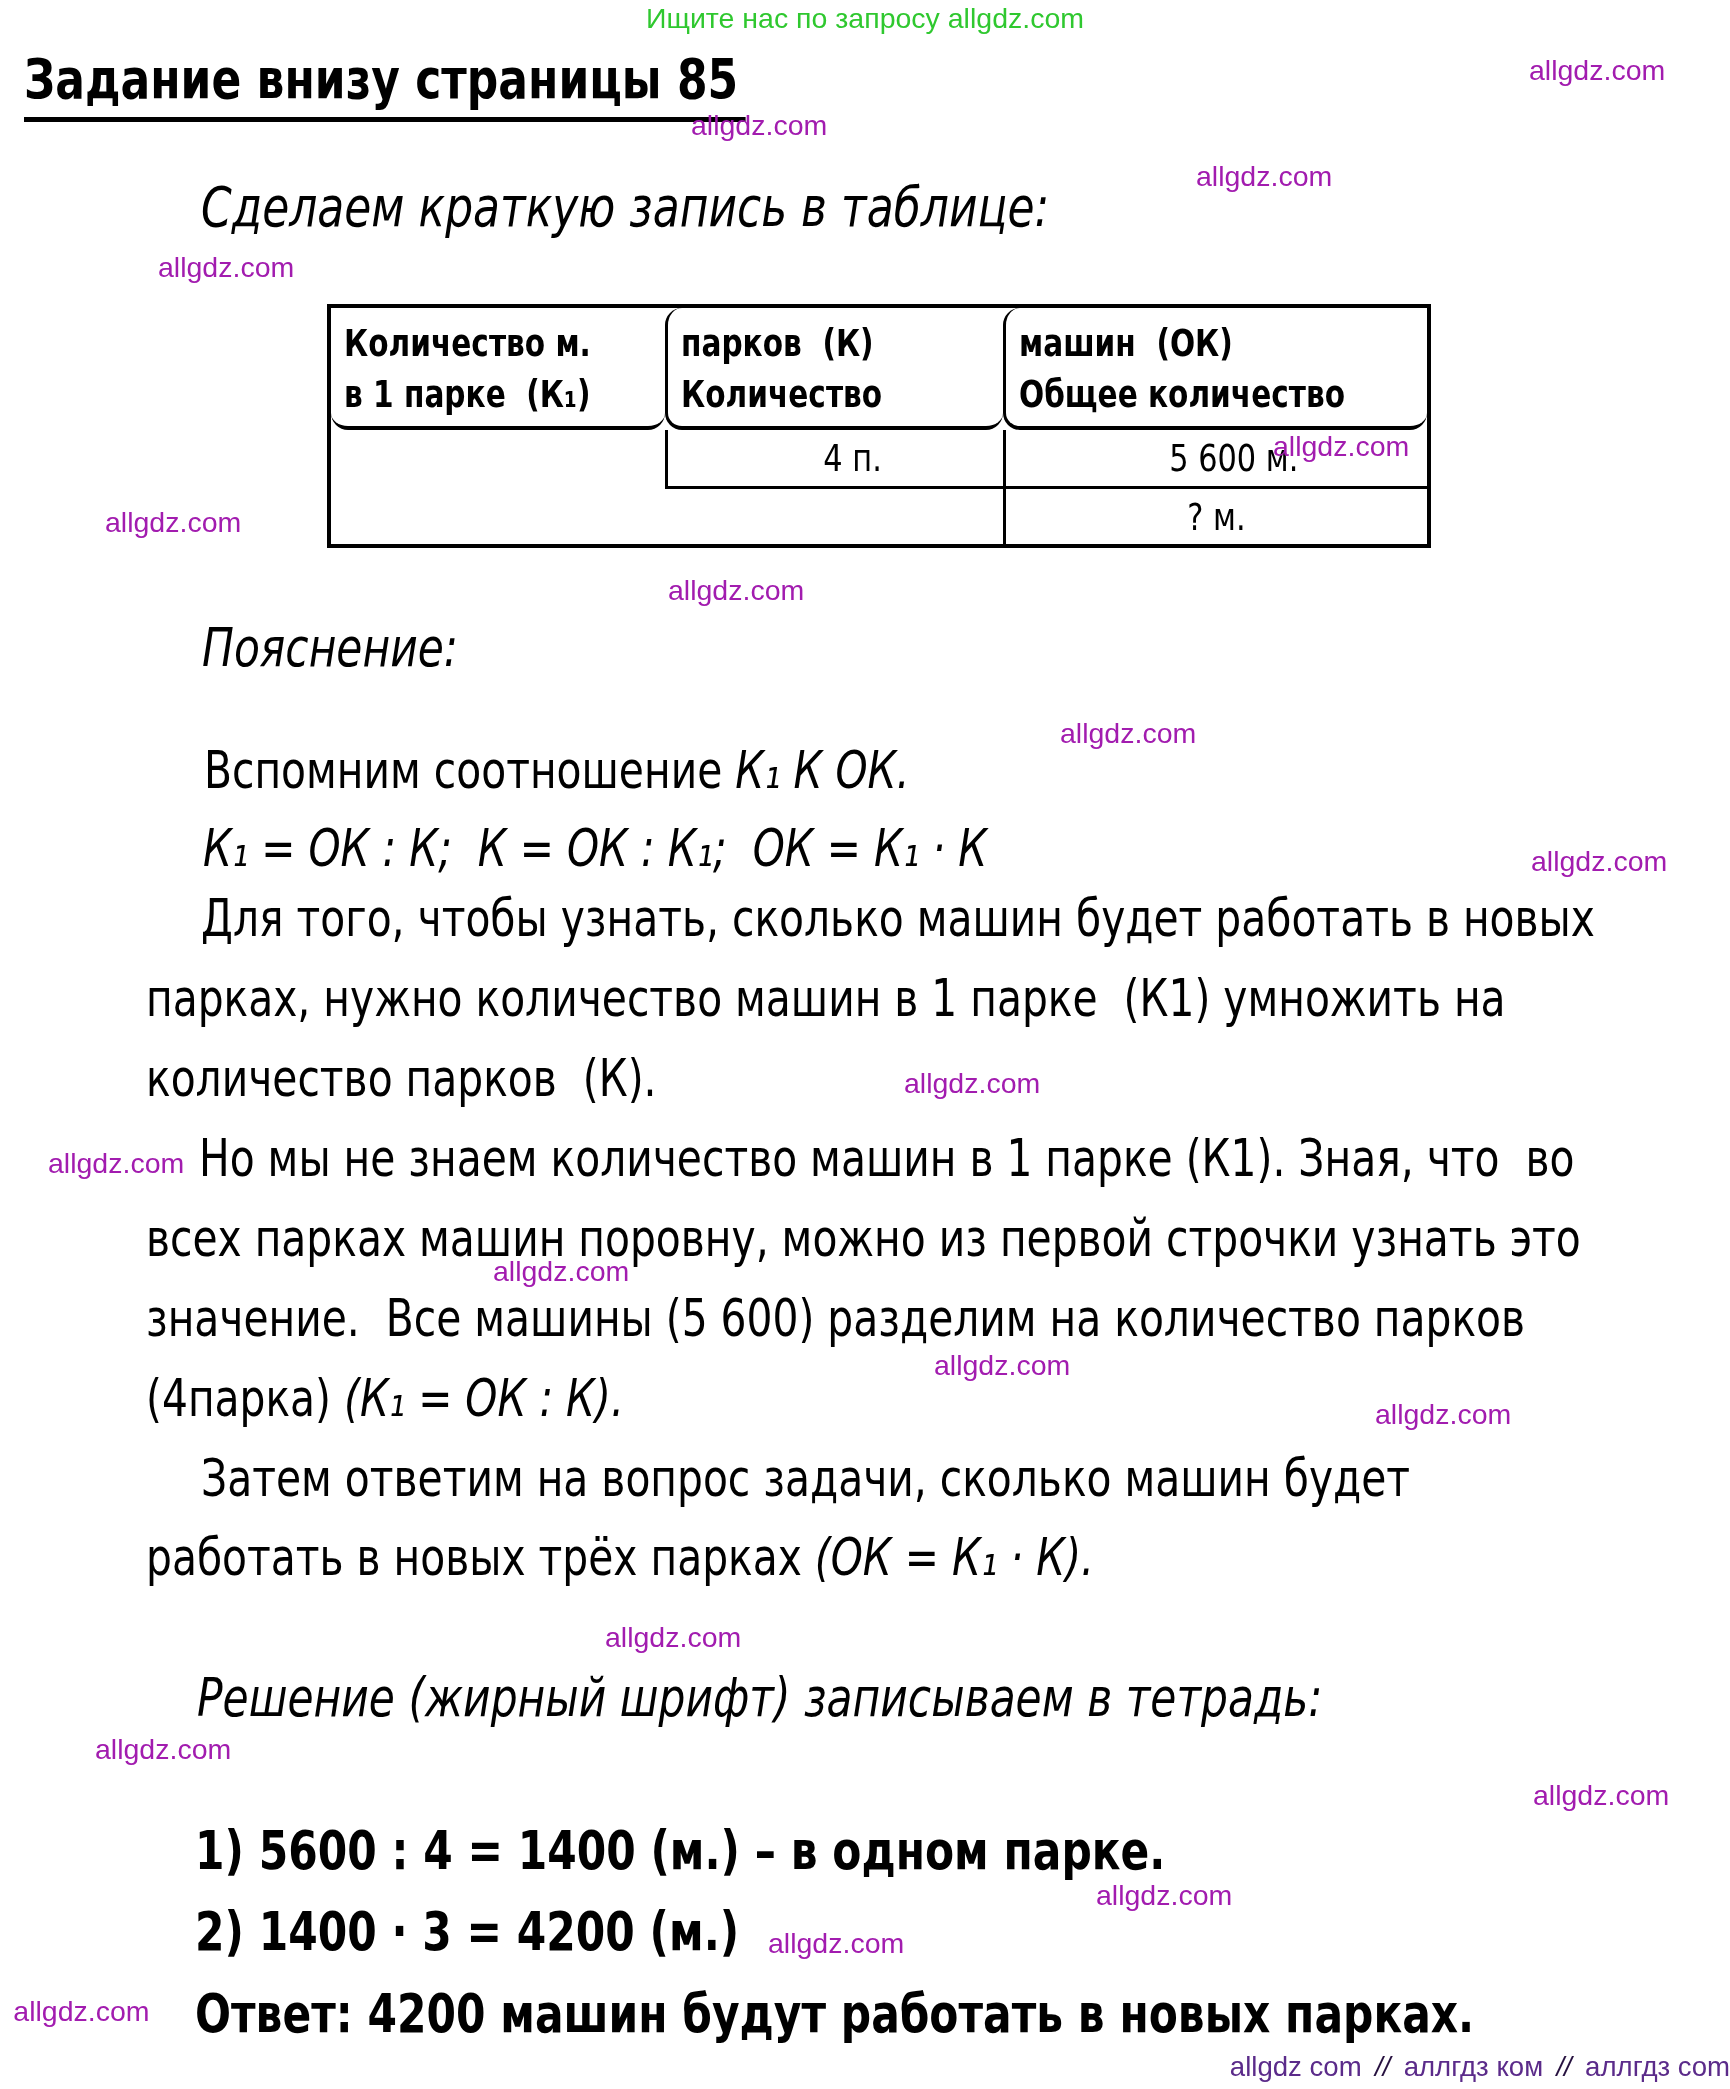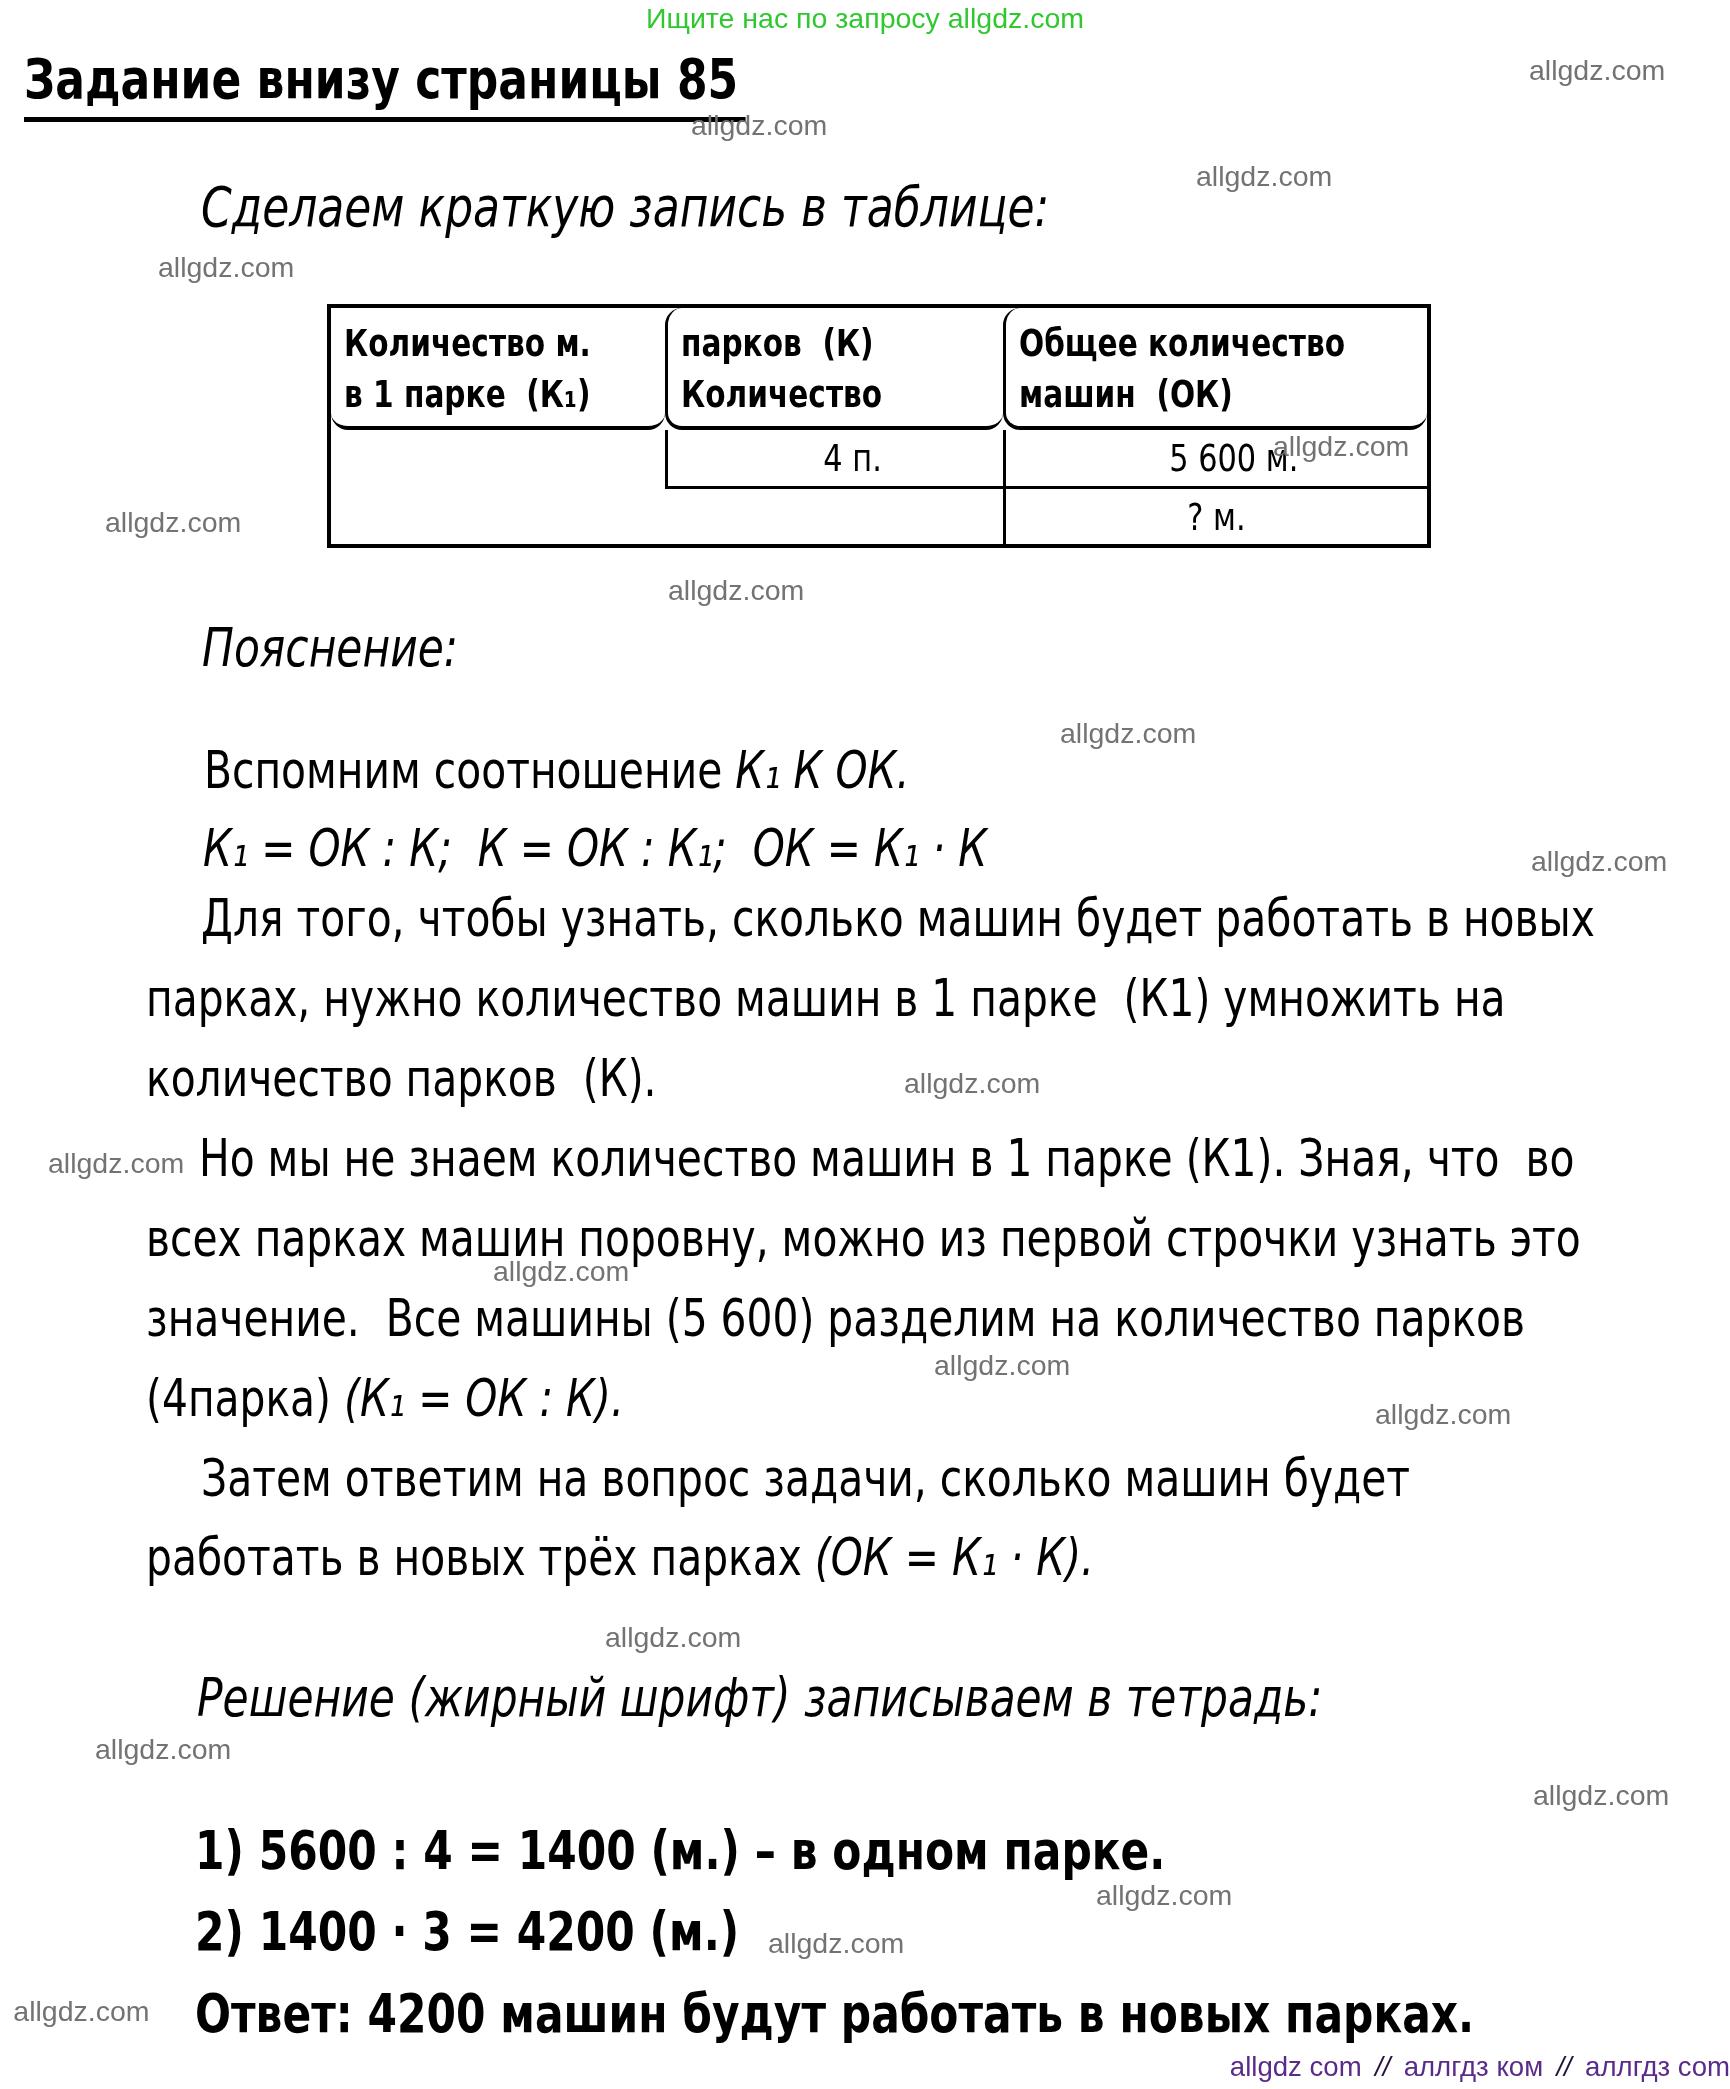--- a/index.html
+++ b/index.html
@@ -19,21 +19,21 @@
     font-family:"Liberation Sans", sans-serif; font-size:28.5px; color:#2fc82f;
   }
   .title {
     position:absolute; left:24px; top:47px; font-size:55px; font-weight:bold;
     white-space:pre; border-bottom:5.7px solid #000; padding:0 9.5px 5.7px 0;
   }
   .subtitle { position:absolute; left:201px; top:175px; font-size:55px; font-style:italic; white-space:pre; }
 
   .wm {
     position:absolute; font-family:"Liberation Sans", sans-serif;
-    font-size:28.5px; color:#737373; white-space:nowrap; z-index:5;
+    font-size:28.5px; color:#a21caf; white-space:nowrap; z-index:5;
   }
 
   .tbl {
     position:absolute; left:327px; top:304px; z-index:1;
     display:grid; grid-template-columns:334px 338px 424px; grid-template-rows:122px 59px 55px;
     border:4.8px solid #000;
   }
   .tbl > div { box-sizing:border-box; overflow:hidden; }
   .hcell { border-bottom:4.8px solid #000; font-weight:bold; font-size:37px; padding:9.5px 0 0 13.3px;border-radius:17px; }
   .hcell .hl { display:block; line-height:51px; white-space:pre; }
@@ -85,22 +85,22 @@
   <div class="tbl">
     <div class="hcell">
       <span class="hl"><span class="hx">Количество м.</span></span>
       <span class="hl"><span class="hx">в 1 парке  (К₁)</span></span>
     </div>
     <div class="hcell colsep">
       <span class="hl"><span class="hx">парков  (К)</span></span>
       <span class="hl"><span class="hx">Количество</span></span>
     </div>
     <div class="hcell colsep">
+      <span class="hl"><span class="hx">машин  (ОК)</span></span>
       <span class="hl"><span class="hx">Общее количество</span></span>
-      <span class="hl"><span class="hx">машин  (ОК)</span></span>
     </div>
 
     <div class="dcell colsep rowsep" style="grid-column:2;grid-row:2">
       <span class="cx">4 п.</span>
     </div>
     <div class="dcell colsep rowsep" style="grid-column:3;grid-row:2">
       <span class="cx">5 600 м.</span>
     </div>
     <div class="dcell colsep" style="grid-column:3;grid-row:3">
       <span class="cx">? м.</span>

